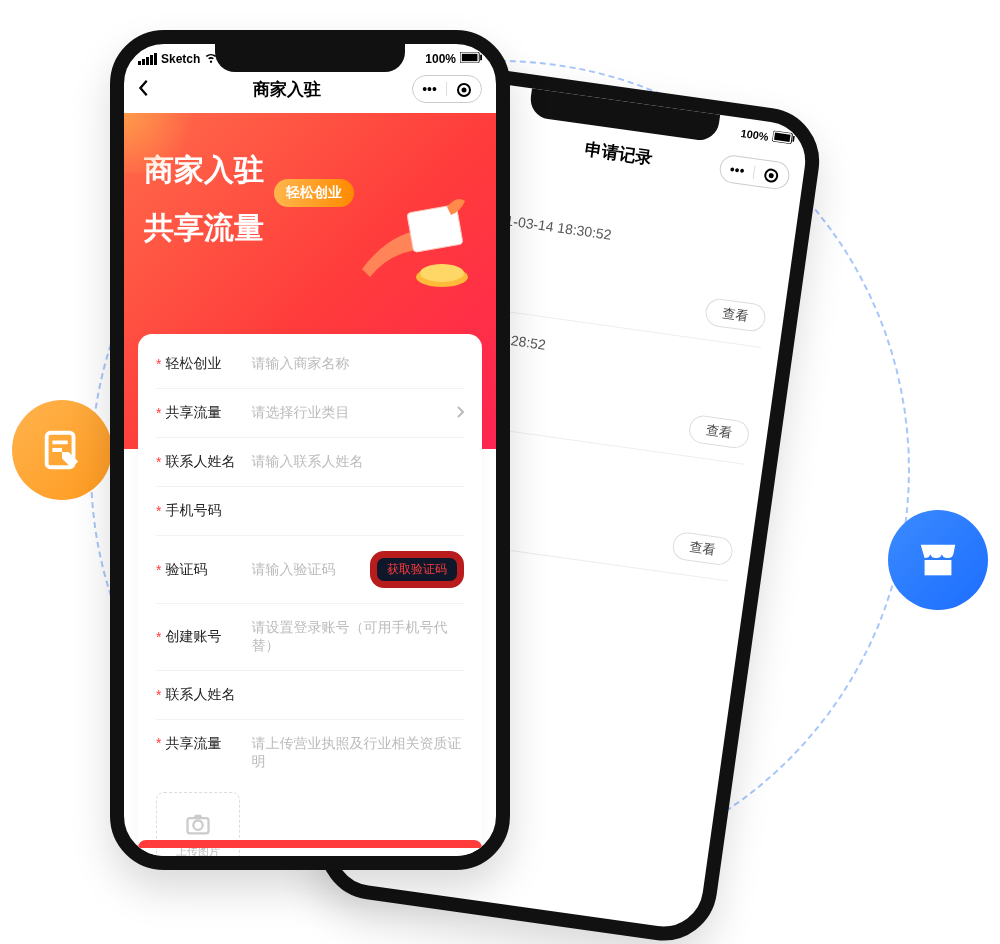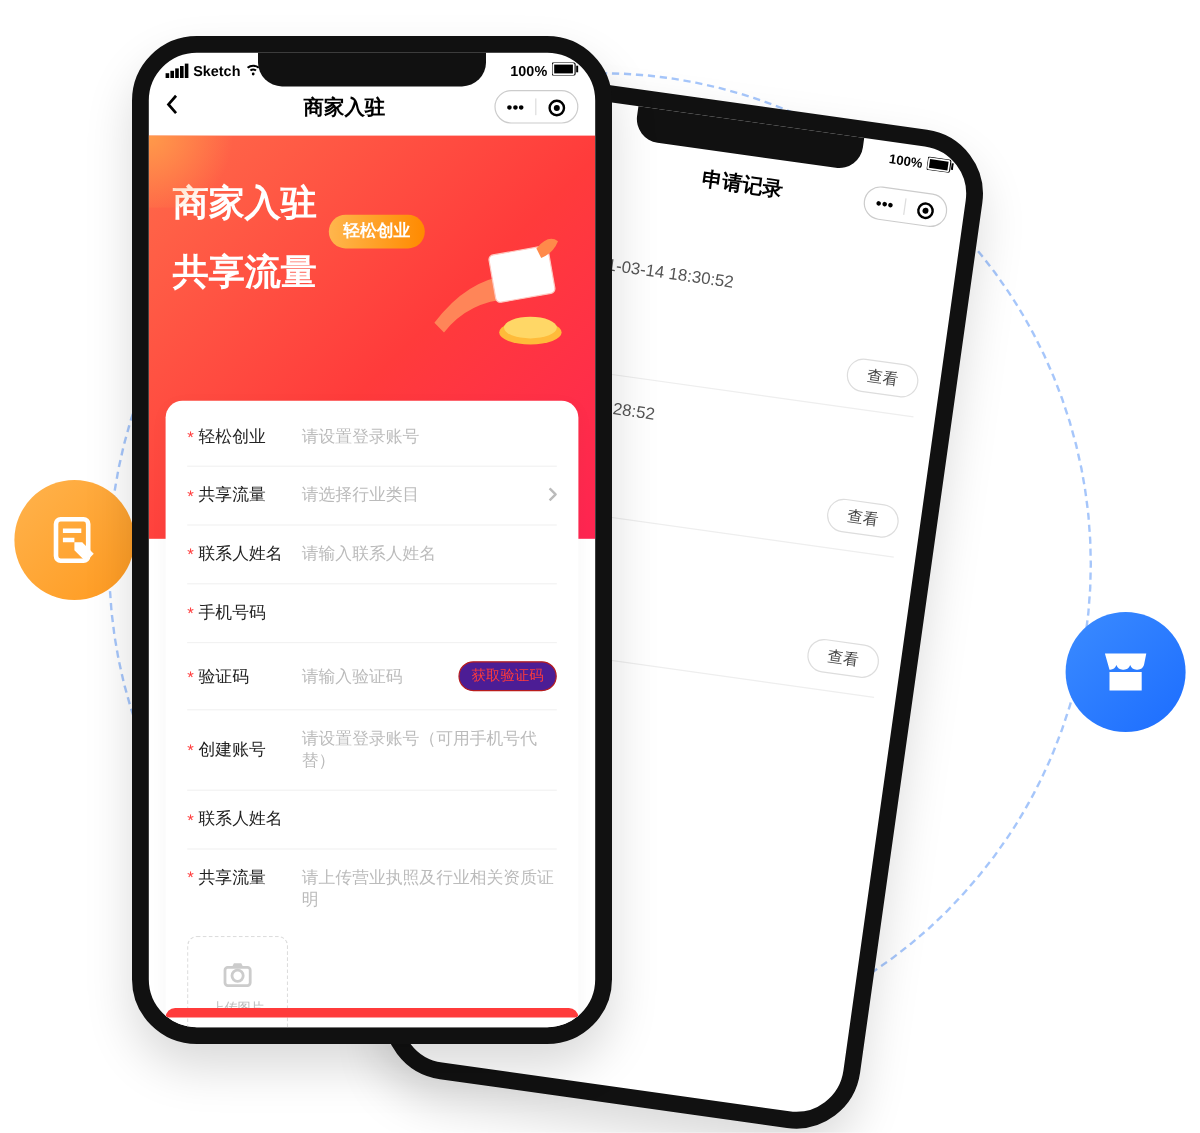--- a/index.html
+++ b/index.html
@@ -131,24 +131,24 @@
     padding: 15px 0;
     border-bottom:1px solid #f2f2f2;
     font-size:14px;
   }
   .field-row:last-of-type { border-bottom:none; }
   .req { color:#ff3b3b; margin-right:4px; }
   .field-label { width:86px; color:#222; font-weight:500; }
   .field-placeholder { flex:1; color:#bbb; }
   .chevron { color:#bbb; }
   .code-btn {
-    border:1px solid #b91c1c; color:#ff3b3b;
+    border:7px solid #b91c1c; color:#ff3b3b;
     border-radius:14px; padding:3px 10px;
     font-size:12px;
-    background:#4c1d95;
+    background:#0f172a;
   }
   .upload-box {
     width:84px;height:84px;
     border:1px dashed #ddd; border-radius:8px;
     display:flex;flex-direction:column;align-items:center;justify-content:center;
     color:#bbb;font-size:11px; gap:6px;
     margin-top:6px;
   }
   .upload-box svg{width:28px;height:28px;}
   .submit-bar{
@@ -316,21 +316,21 @@
         <rect x="58" y="20" width="50" height="40" rx="4" fill="none" stroke="#ffc8c0" transform="rotate(-10 80 40)"></rect>
         <path d="M95 18 q10 -12 18 -6 q-4 10 -14 14" fill="#ff8a4a"></path>
       </svg>
     </div>
   </div>
 
   <div class="form-card">
     <div class="field-row">
       <span class="req">*</span>
       <span class="field-label">轻松创业</span>
-      <span class="field-placeholder">请设置登录账号</span>
+      <span class="field-placeholder">请输入商家名称</span>
     </div>
     <div class="field-row">
       <span class="req">*</span>
       <span class="field-label">共享流量</span>
       <span class="field-placeholder">请选择行业类目</span>
       <span class="chevron">
         <svg width="8" height="12" viewBox="0 0 8 12" fill="none" stroke="#bbb" stroke-width="2">
             <path d="M2 1l5 5-5 5"></path>
           </svg>
       </span>

